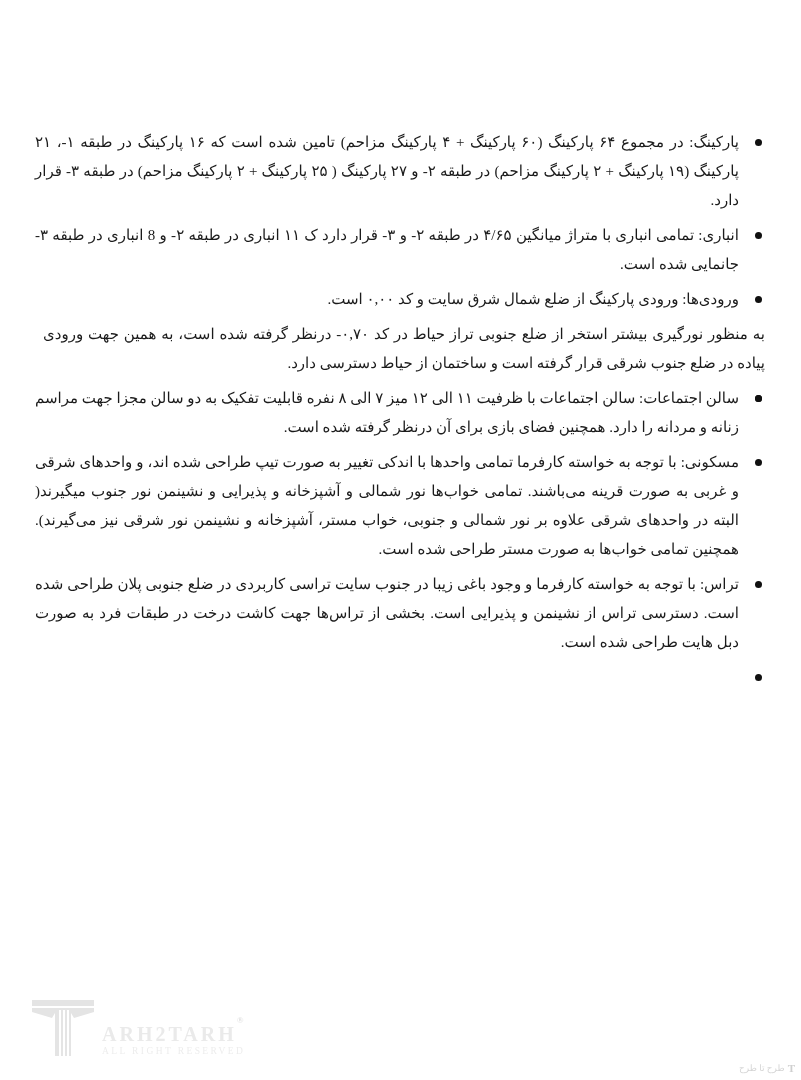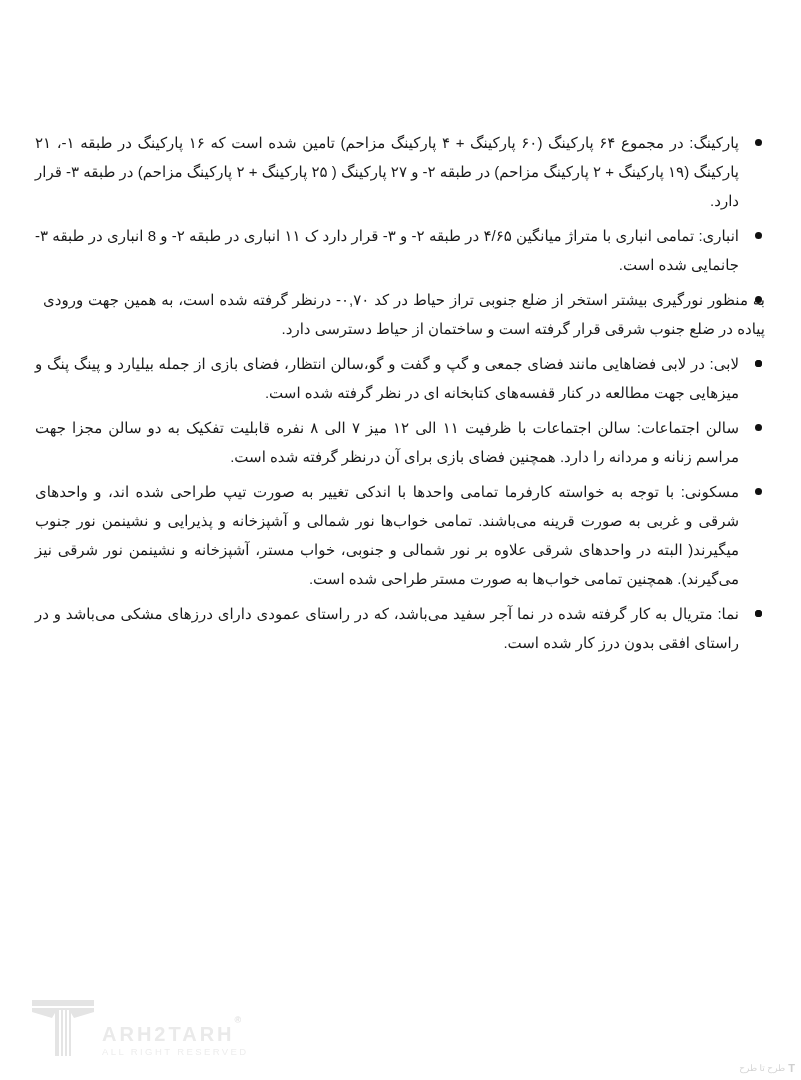--- a/index.html
+++ b/index.html
@@ -1,21 +1,21 @@
 <!DOCTYPE html>
 <html lang="fa"><head>
 <meta charset="utf-8">
 <style>
   html,body{margin:0;padding:0;background:#9c9c9c;}
   .page{
     position:relative;
     width:801px;height:1080px;
     background:#ffffff;
     overflow:hidden;
-    font-family:Liberation Sans, sans-serif;
+    font-family:Liberation Serif, serif;
     margin:0 auto;
   }
   .content{
     position:absolute;
     top:128px;right:36px;
     width:730px;
     direction:rtl;
     color:#1b1b1b;
     font-size:15px;
     line-height:29px;
@@ -79,47 +79,44 @@
       <li class="bullet-item">
         <span class="bullet-dot"></span>
         <span>پارکینگ: در مجموع ۶۴ پارکینگ (۶۰ پارکینگ + ۴ پارکینگ مزاحم) تامین شده است که ۱۶ پارکینگ در طبقه ۱-، ۲۱ پارکینگ (۱۹ پارکینگ + ۲ پارکینگ مزاحم) در طبقه ۲- و ۲۷ پارکینگ ( ۲۵ پارکینگ + ۲ پارکینگ مزاحم) در طبقه ۳- قرار دارد.</span>
       </li>
       <li class="bullet-item">
         <span class="bullet-dot"></span>
         <span>انباری: تمامی انباری با متراژ میانگین ۴/۶۵ در طبقه ۲- و ۳- قرار دارد ک ۱۱ انباری در طبقه ۲- و 8 انباری در طبقه ۳- جانمایی شده است.</span>
       </li>
       <li class="bullet-item">
         <span class="bullet-dot"></span>
+        <span>ورودی‌ها: ورودی پارکینگ از ضلع شمال شرق سایت و کد ۰,۰۰ است.</span>
       </li>
     </ul>
 
     <p class="note-para">به منظور نورگیری بیشتر استخر از ضلع جنوبی تراز حیاط در کد ۰,۷۰- درنظر گرفته شده است، به همین جهت ورودی پیاده در ضلع جنوب شرقی قرار گرفته است و  ساختمان از حیاط دسترسی دارد.</p>
 
     <ul class="bullet-list">
       <li class="bullet-item">
         <span class="bullet-dot"></span>
       </li>
       <li class="bullet-item">
         <span class="bullet-dot"></span>
-        <span>لابی: در لابی فضاهایی مانند فضای جمعی و گپ و گفت و گو،سالن انتظار،  فضای بازی از جمله بیلیارد و پینگ پنگ و میزهایی جهت مطالعه در کنار قفسه‌های کتابخانه ای در نظر گرفته شده است.</span>
-      </li>
-      <li class="bullet-item">
-        <span class="bullet-dot"></span>
         <span>سالن اجتماعات: سالن اجتماعات با ظرفیت ۱۱ الی ۱۲ میز ۷ الی ۸ نفره قابلیت تفکیک به دو سالن مجزا جهت مراسم زنانه و مردانه را دارد. همچنین فضای بازی برای آن درنظر گرفته شده است.</span>
       </li>
       <li class="bullet-item">
         <span class="bullet-dot"></span>
         <span>مسکونی: با توجه به خواسته کارفرما تمامی واحدها با اندکی تغییر به صورت تیپ طراحی شده اند، و واحدهای شرقی و غربی به صورت قرینه می‌باشند. تمامی خواب‌ها نور شمالی و آشپزخانه و پذیرایی و نشینمن نور جنوب میگیرند( البته در واحدهای شرقی علاوه بر نور شمالی و جنوبی، خواب مستر، آشپزخانه و نشینمن نور شرقی نیز می‌گیرند). همچنین تمامی خواب‌ها به صورت مستر طراحی شده است.</span>
       </li>
       <li class="bullet-item">
         <span class="bullet-dot"></span>
+        <span>تراس: با توجه به خواسته کارفرما و وجود باغی زیبا در جنوب سایت تراسی کاربردی در ضلع جنوبی پلان طراحی شده است. دسترسی تراس از نشینمن و پذیرایی است. بخشی از تراس‌ها جهت کاشت درخت در طبقات فرد به صورت دبل هایت طراحی شده است.</span>
       </li>
       <li class="bullet-item">
         <span class="bullet-dot"></span>
-        <span>نما: متریال به کار گرفته شده در نما آجر سفید می‌باشد، که در راستای عمودی دارای درزهای مشکی می‌باشد و در راستای افقی بدون درز کار شده است.</span>
       </li>
     </ul>
 
   </div>
 
   <div class="logo">
     <svg class="logo-icon" width="74" height="62" viewBox="0 0 74 62" fill="none" xmlns="http://www.w3.org/2000/svg">
 
       <g fill="#e4e4e4">
         <rect x="4" y="4" width="62" height="6"></rect>

